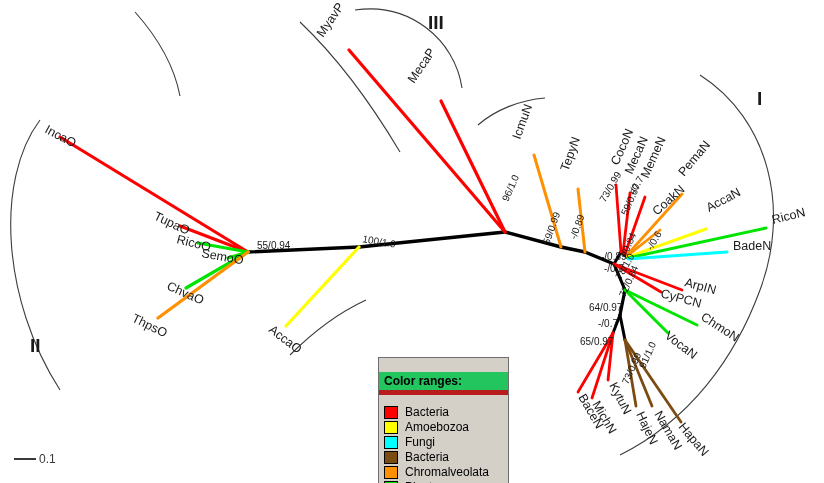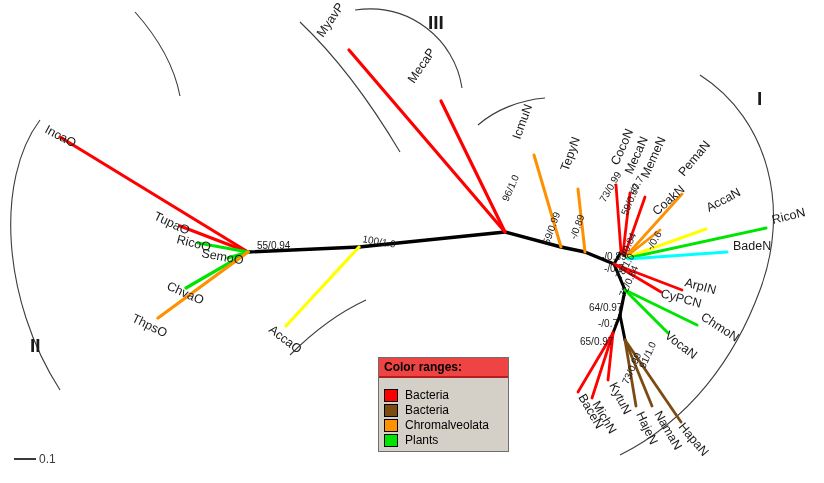--- a/index.html
+++ b/index.html
@@ -48,27 +48,28 @@
   #legend {
     position: absolute;
     left: 378px;
     top: 357px;
     width: 131px;
     border: 1px solid #6e6e6e;
     background: #d4d0c8;
     box-sizing: border-box;
   }
   #legend-title {
-    background: #ef4444;
+    background: #22c55e;
     color: #000000;
     font-size: 12px;
     font-weight: bold;
     padding: 2px 4px 2px 5px;
-    border-bottom: 2px solid #b91c1c;
-    font-family: "Liberation Sans", sans-serif;
+    border-bottom: 5px solid #b91c1c;
+    font-family: "Liberation Sans", sans-serif;
+    margin-top: 14px;
   }
   #legend-items {
     padding: 10px 0 3px 0;
   }
   .legend-row {
     display: flex;
     align-items: center;
     height: 15px;
     padding-left: 5px;
   }
@@ -225,20 +226,28 @@
   </svg>
 
   <div id="legend">
     <div id="legend-title">Color ranges:</div>
     <div id="legend-items">
         <div class="legend-row">
           <div class="legend-swatch" style="background: rgb(255, 0, 0);"></div>
           <div class="legend-text">Bacteria</div>
         </div>
         <div class="legend-row">
+          <div class="legend-swatch" style="background: rgb(255, 255, 0);"></div>
+          <div class="legend-text">Amoebozoa</div>
+        </div>
+        <div class="legend-row">
+          <div class="legend-swatch" style="background: rgb(0, 255, 255);"></div>
+          <div class="legend-text">Fungi</div>
+        </div>
+        <div class="legend-row">
           <div class="legend-swatch" style="background: rgb(123, 75, 18);"></div>
           <div class="legend-text">Bacteria</div>
         </div>
         <div class="legend-row">
           <div class="legend-swatch" style="background: rgb(255, 144, 0);"></div>
           <div class="legend-text">Chromalveolata</div>
         </div>
         <div class="legend-row">
           <div class="legend-swatch" style="background: rgb(0, 229, 0);"></div>
           <div class="legend-text">Plants</div>

